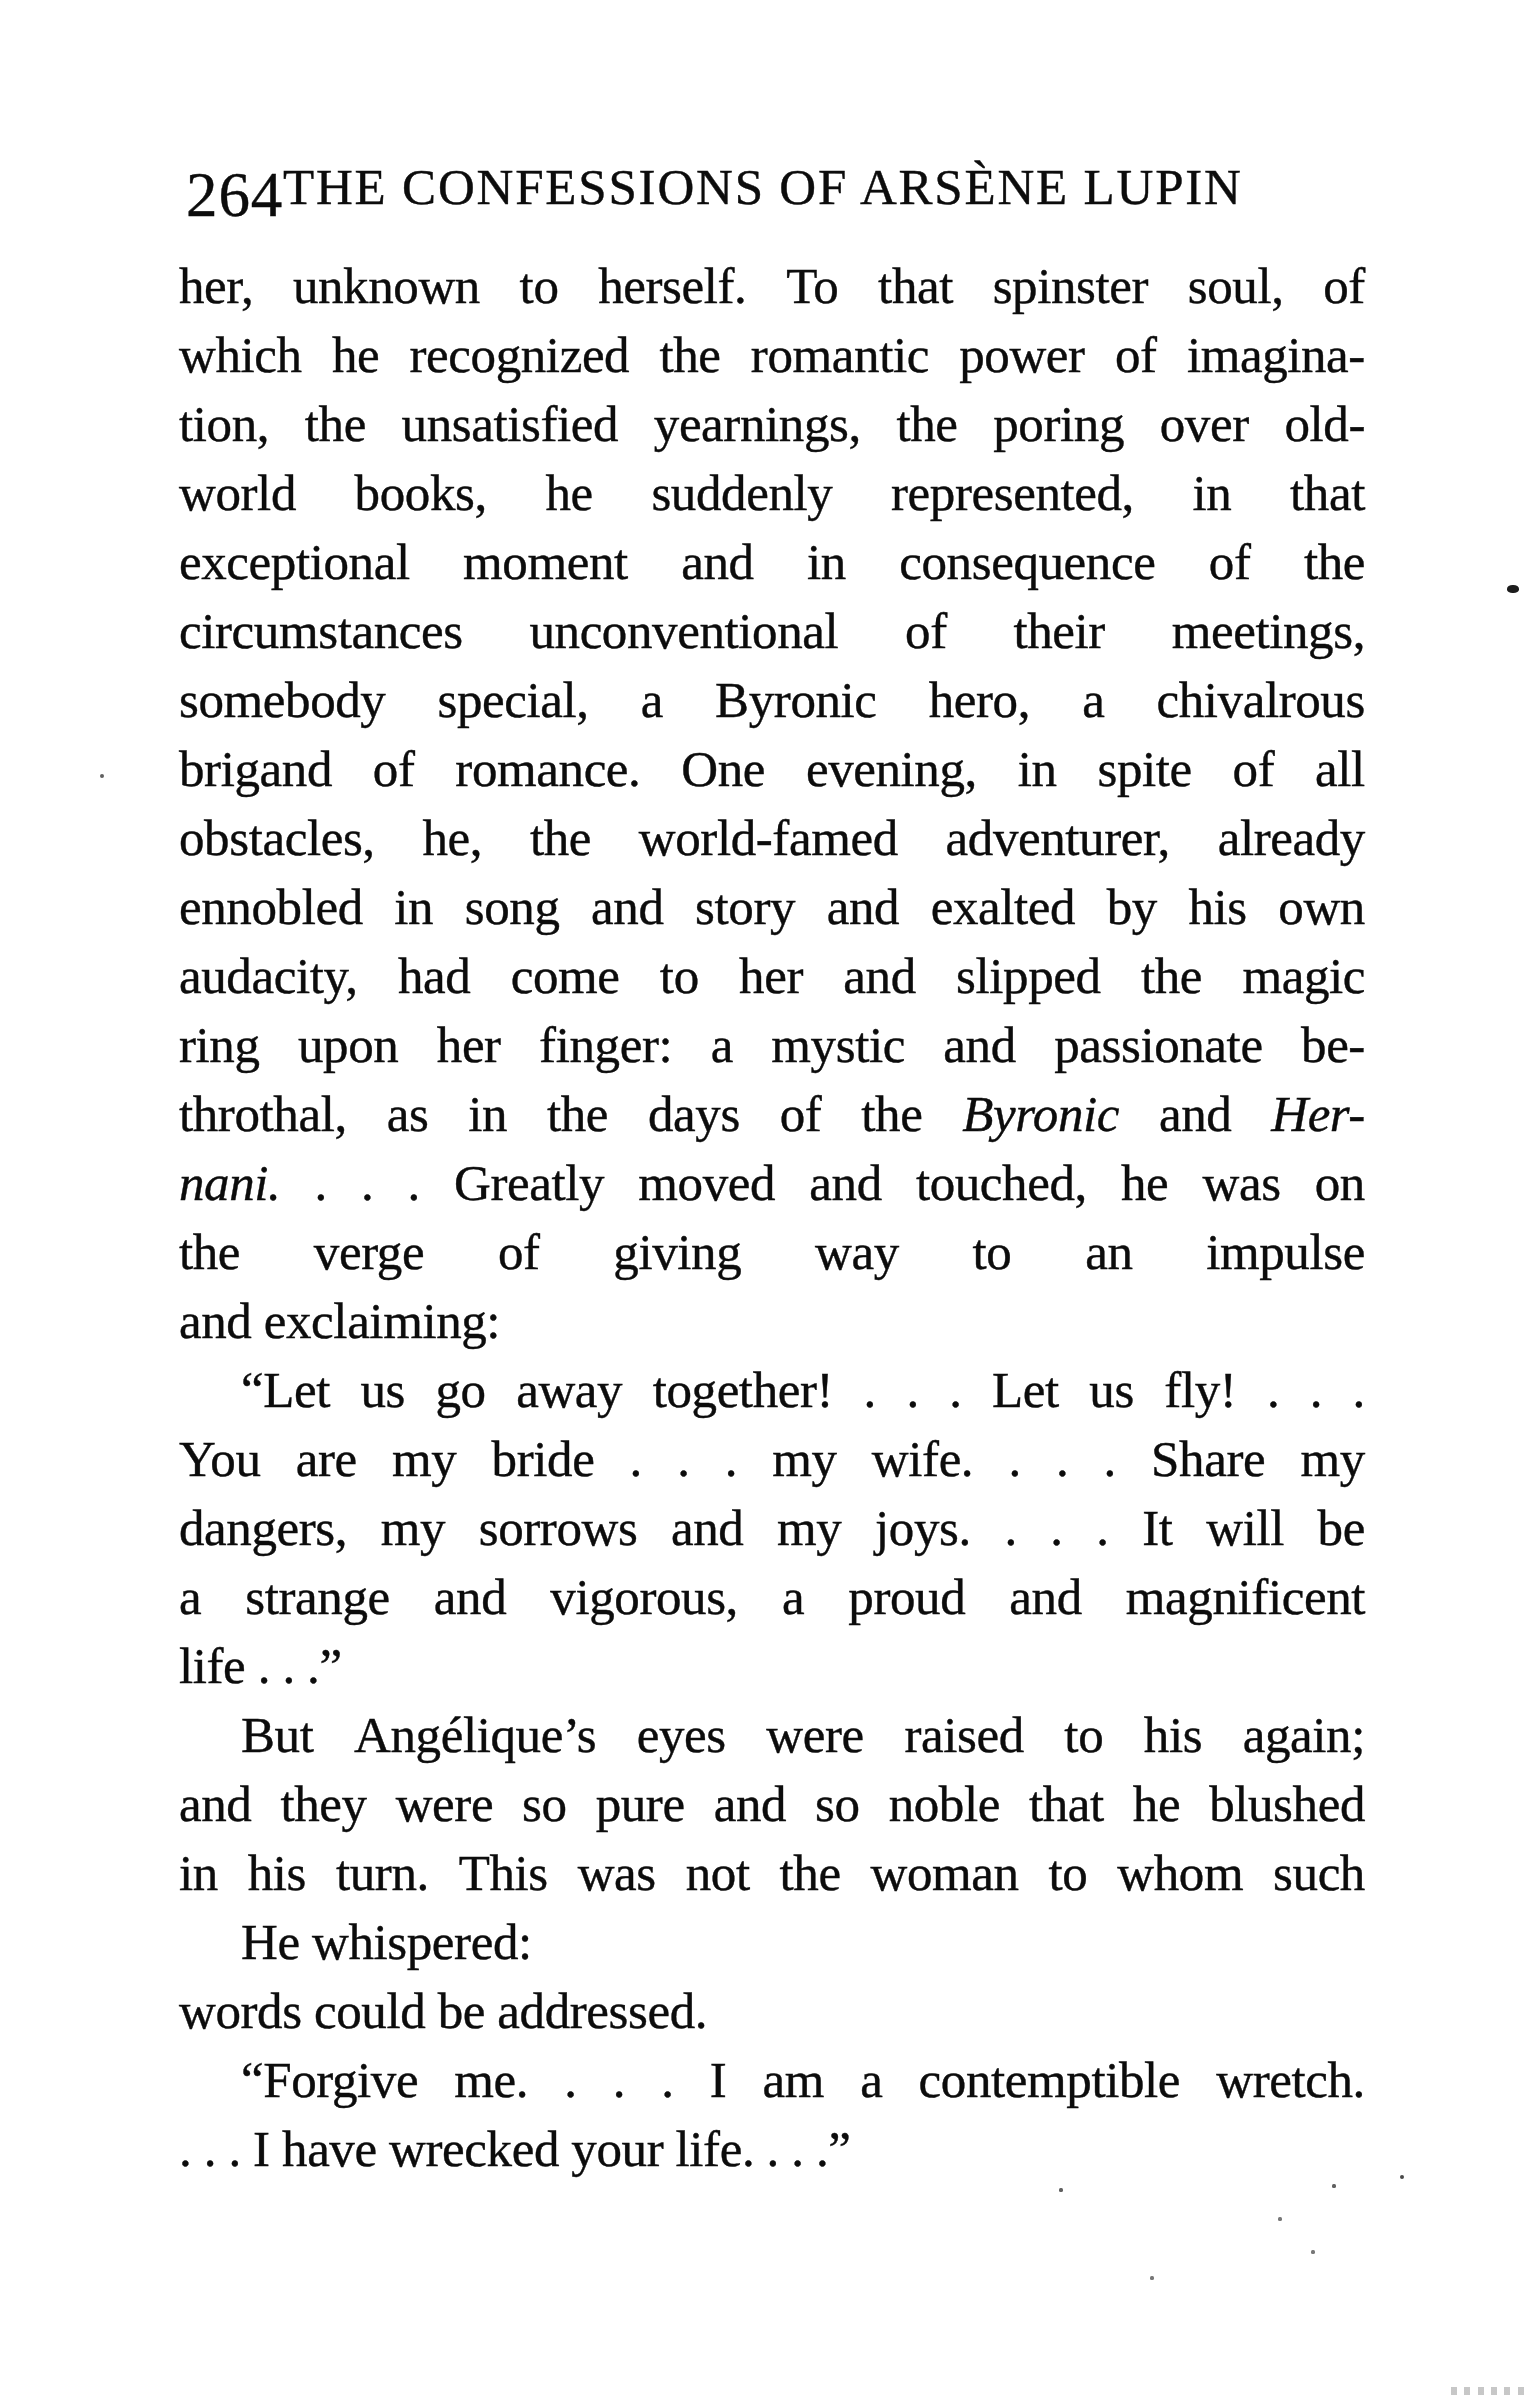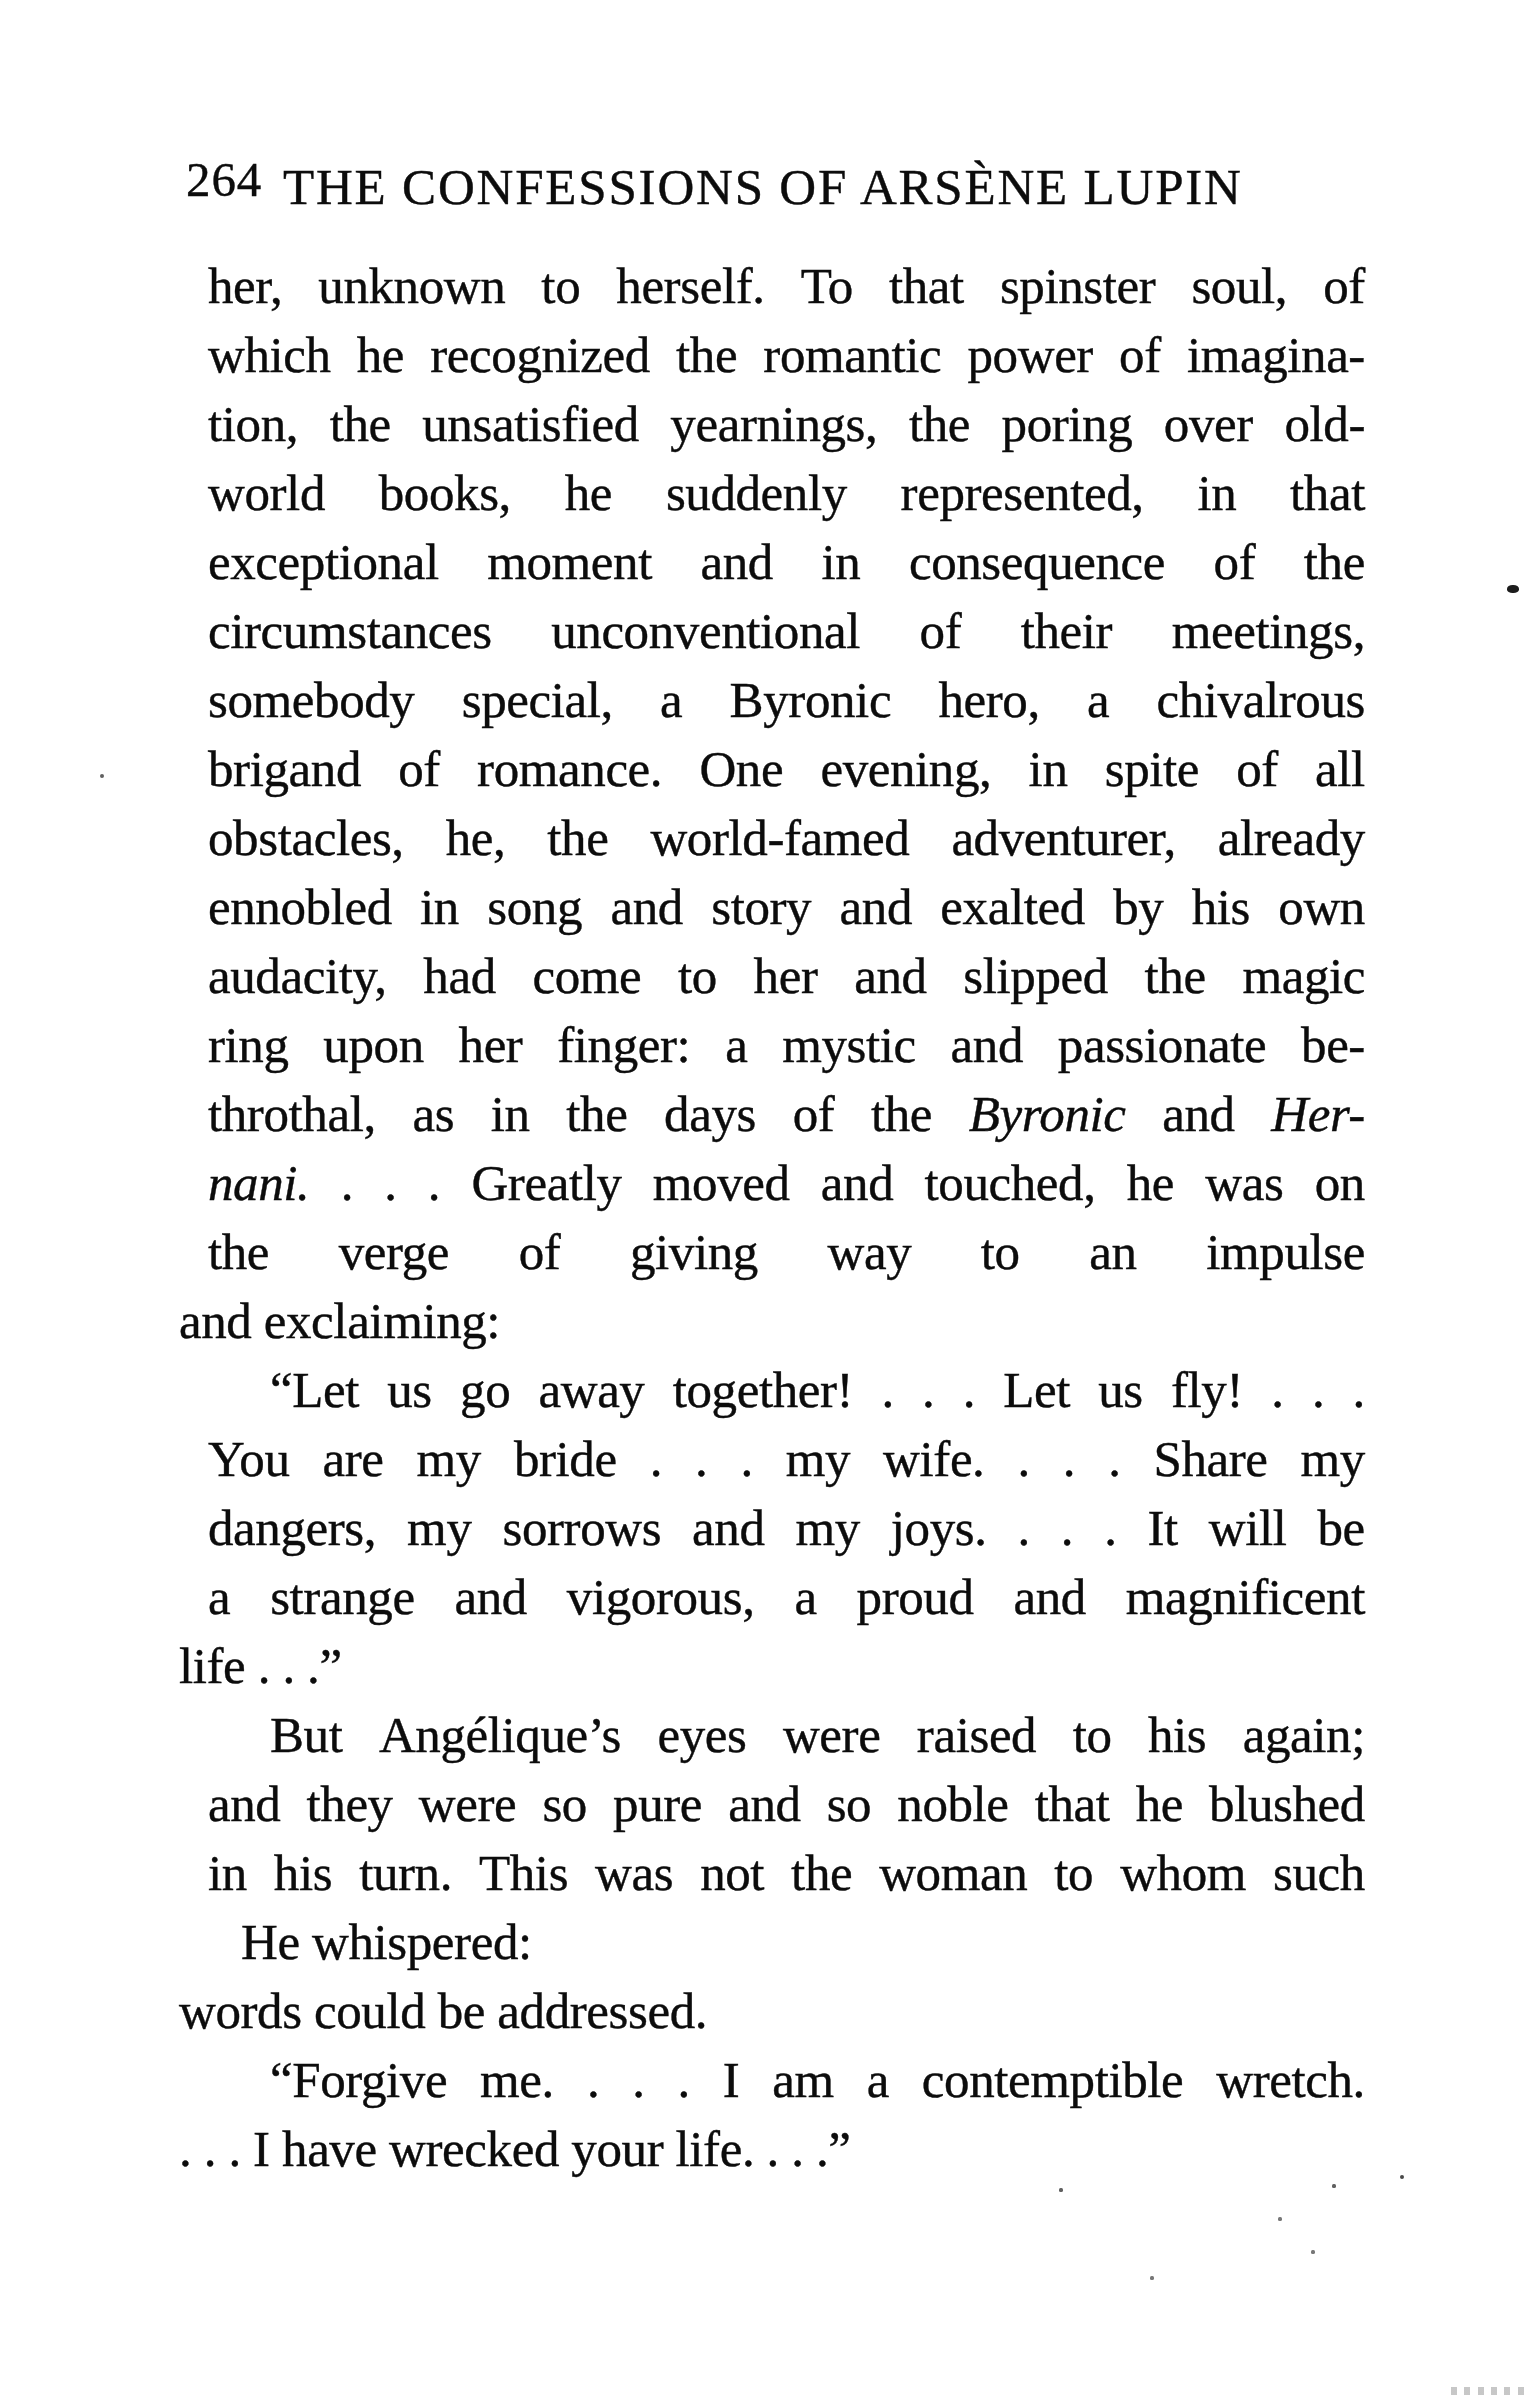--- a/index.html
+++ b/index.html
@@ -8,36 +8,36 @@
     width: 1533px;
     height: 2401px;
     background: #ffffff;
     color: #0c0c0c;
     font-family: "Liberation Serif", "DejaVu Serif", serif;
     overflow: hidden;
     -webkit-text-stroke: 0.4px currentColor;
   }
   .header { position: absolute; top: 144px; left: 0; width: 100%; height: 71px; }
   .page-number {
-    position: absolute; left: 186px; top: 0;
-    font-size: 49px; line-height: 71px; letter-spacing: 0.9px;
+    position: absolute; left: 186px; top: 16px;
+    font-size: 63px; line-height: 71px; letter-spacing: 0.9px;
   }
   .page-title {
     position: absolute; left: 283px; top: 8px;
     font-size: 51px; line-height: 71px; letter-spacing: 1.8px;
     white-space: pre;
   }
   .body-text {
     position: absolute; left: 179px; top: 252px; width: 1186px;
     font-size: 51px; letter-spacing: -0.4px;
   }
   .line { height: 69px; line-height: 69px; white-space: pre; }
   .line.j {
     display: flex; justify-content: space-between;
-    flex-wrap: nowrap; align-items: center; margin-left: 29px;
+    flex-wrap: nowrap; align-items: center;
   }
   .line.ind { padding-left: 62px; }
   .it { font-style: italic; }
   .speck { position: absolute; background: #1c1c1c; border-radius: 45%; }
   .dash-artifact {
     position: absolute; left: 1451px; top: 2387px; width: 80px; height: 8px;
     background: repeating-linear-gradient(90deg,#9a9a9a 0 6.2px,transparent 6.2px 13.3px);
     opacity: .55;
   }
 </style>

